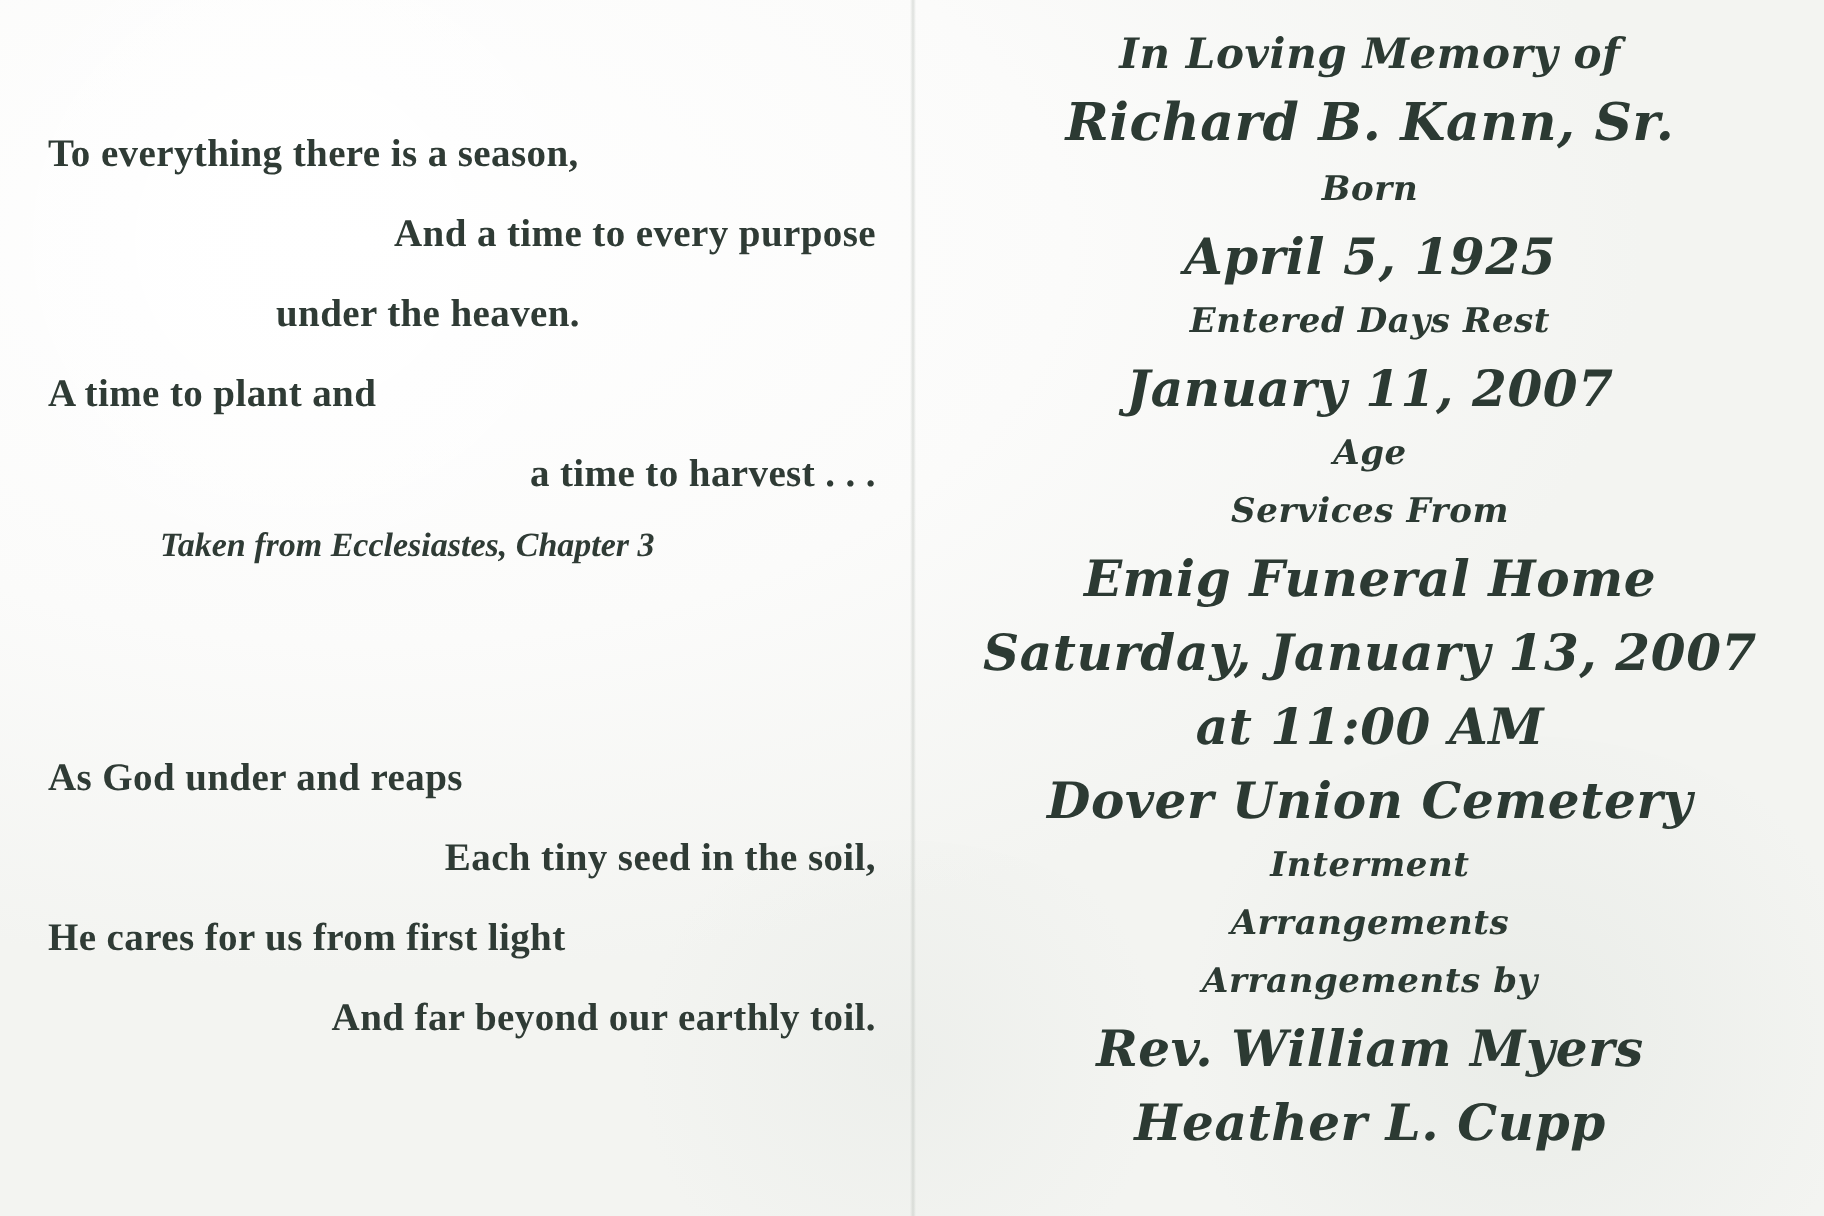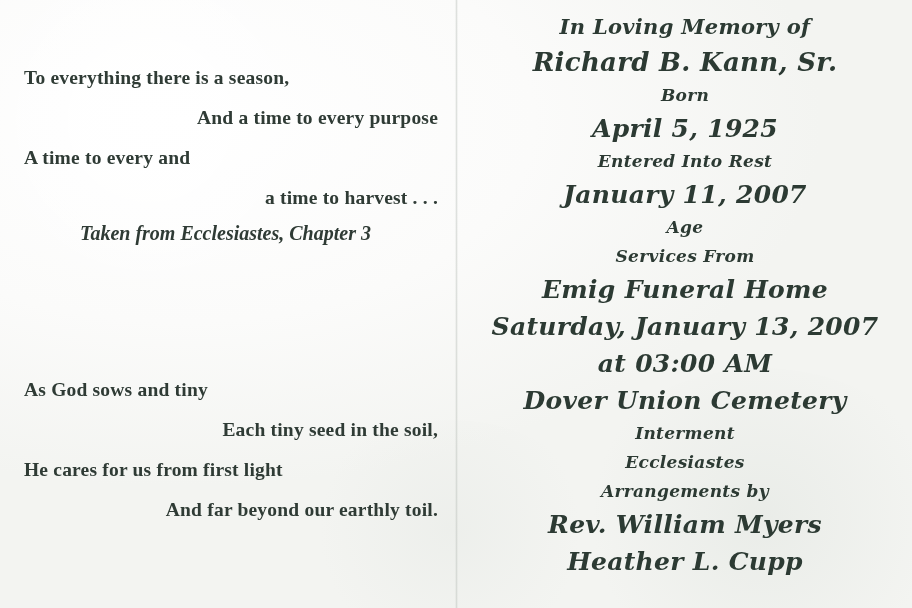--- a/index.html
+++ b/index.html
@@ -72,21 +72,21 @@
     font-size: 19.5px;
     font-weight: 700;
     line-height: 40px;
     letter-spacing: 0.2px;
     white-space: nowrap;
   }
   .verse .line.indent-0 { padding-left: 6px; }
   .verse .line.indent-1 { padding-left: 68px; text-align: right; }
   .verse .line.indent-2 { padding-left: 120px; }
   .verse .attrib {
-    font-size: 20px;
+    font-size: 17px;
     font-style: italic;
     font-weight: 700;
     padding-left: 62px;
     line-height: 30px;
     white-space: nowrap;
   }
 
   
   #right-page {
     position: absolute;
@@ -134,48 +134,49 @@
   <div class="blot b1"></div>
   <div class="blot b2"></div>
   <div class="blot b3"></div>
   <div class="fold"></div>
 
   <div id="left-page">
 
     <div class="verse" id="verse-one">
       <div class="line indent-0">To everything there is a season,</div>
       <div class="line indent-1">And a time to every purpose</div>
-      <div class="line indent-0">A time to every and</div>
+      <div class="line indent-2">under the heaven.</div>
+      <div class="line indent-0">A time to plant and</div>
       <div class="line indent-1">a time to harvest . . .</div>
       <div class="attrib">Taken from Ecclesiastes, Chapter 3</div>
     </div>
 
     <div class="verse" id="verse-two">
-      <div class="line indent-0">As God sows and tiny</div>
+      <div class="line indent-0">As God under and reaps</div>
       <div class="line indent-1">Each tiny seed in the soil,</div>
       <div class="line indent-0">He cares for us from first light</div>
       <div class="line indent-1">And far beyond our earthly toil.</div>
     </div>
 
   </div>
 
   <div id="right-page">
     <div id="memorial">
       <div class="script m-med">In Loving Memory of</div>
       <div class="script m-xl">Richard B. Kann, Sr.</div>
       <div class="script m-small">Born</div>
       <div class="script m-large">April 5, 1925</div>
-      <div class="script m-small">Entered Into Rest</div>
+      <div class="script m-small">Entered Days Rest</div>
       <div class="script m-large">January 11, 2007</div>
       <div class="script m-small">Age</div>
       <div class="script m-small">Services From</div>
       <div class="script m-large">Emig Funeral Home</div>
       <div class="script m-large">Saturday, January 13, 2007</div>
-      <div class="script m-large">at 03:00 AM</div>
+      <div class="script m-large">at 11:00 AM</div>
       <div class="script m-large">Dover Union Cemetery</div>
       <div class="script m-small">Interment</div>
-      <div class="script m-small">Ecclesiastes</div>
+      <div class="script m-small">Arrangements</div>
       <div class="script m-small">Arrangements by</div>
       <div class="script m-large">Rev. William Myers</div>
       <div class="script m-large">Heather L. Cupp</div>
     </div>
   </div>
 </div>
 
 </body></html>

